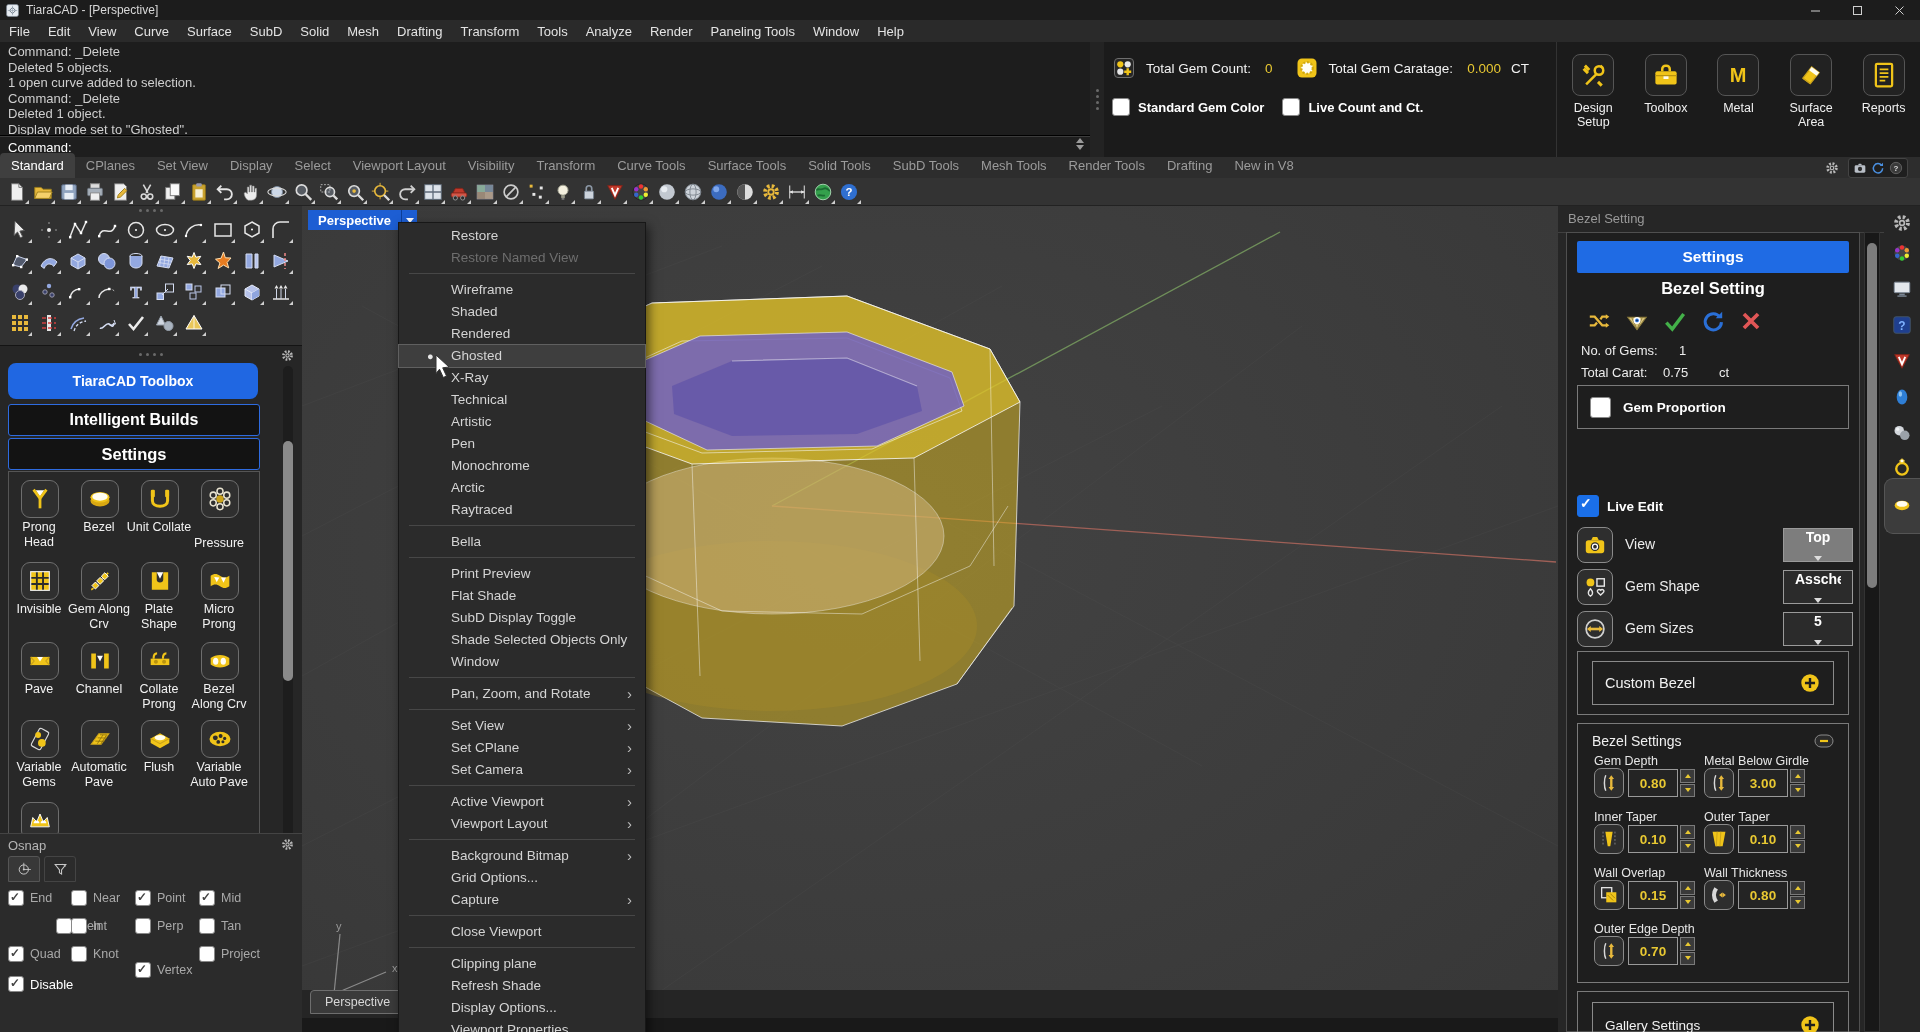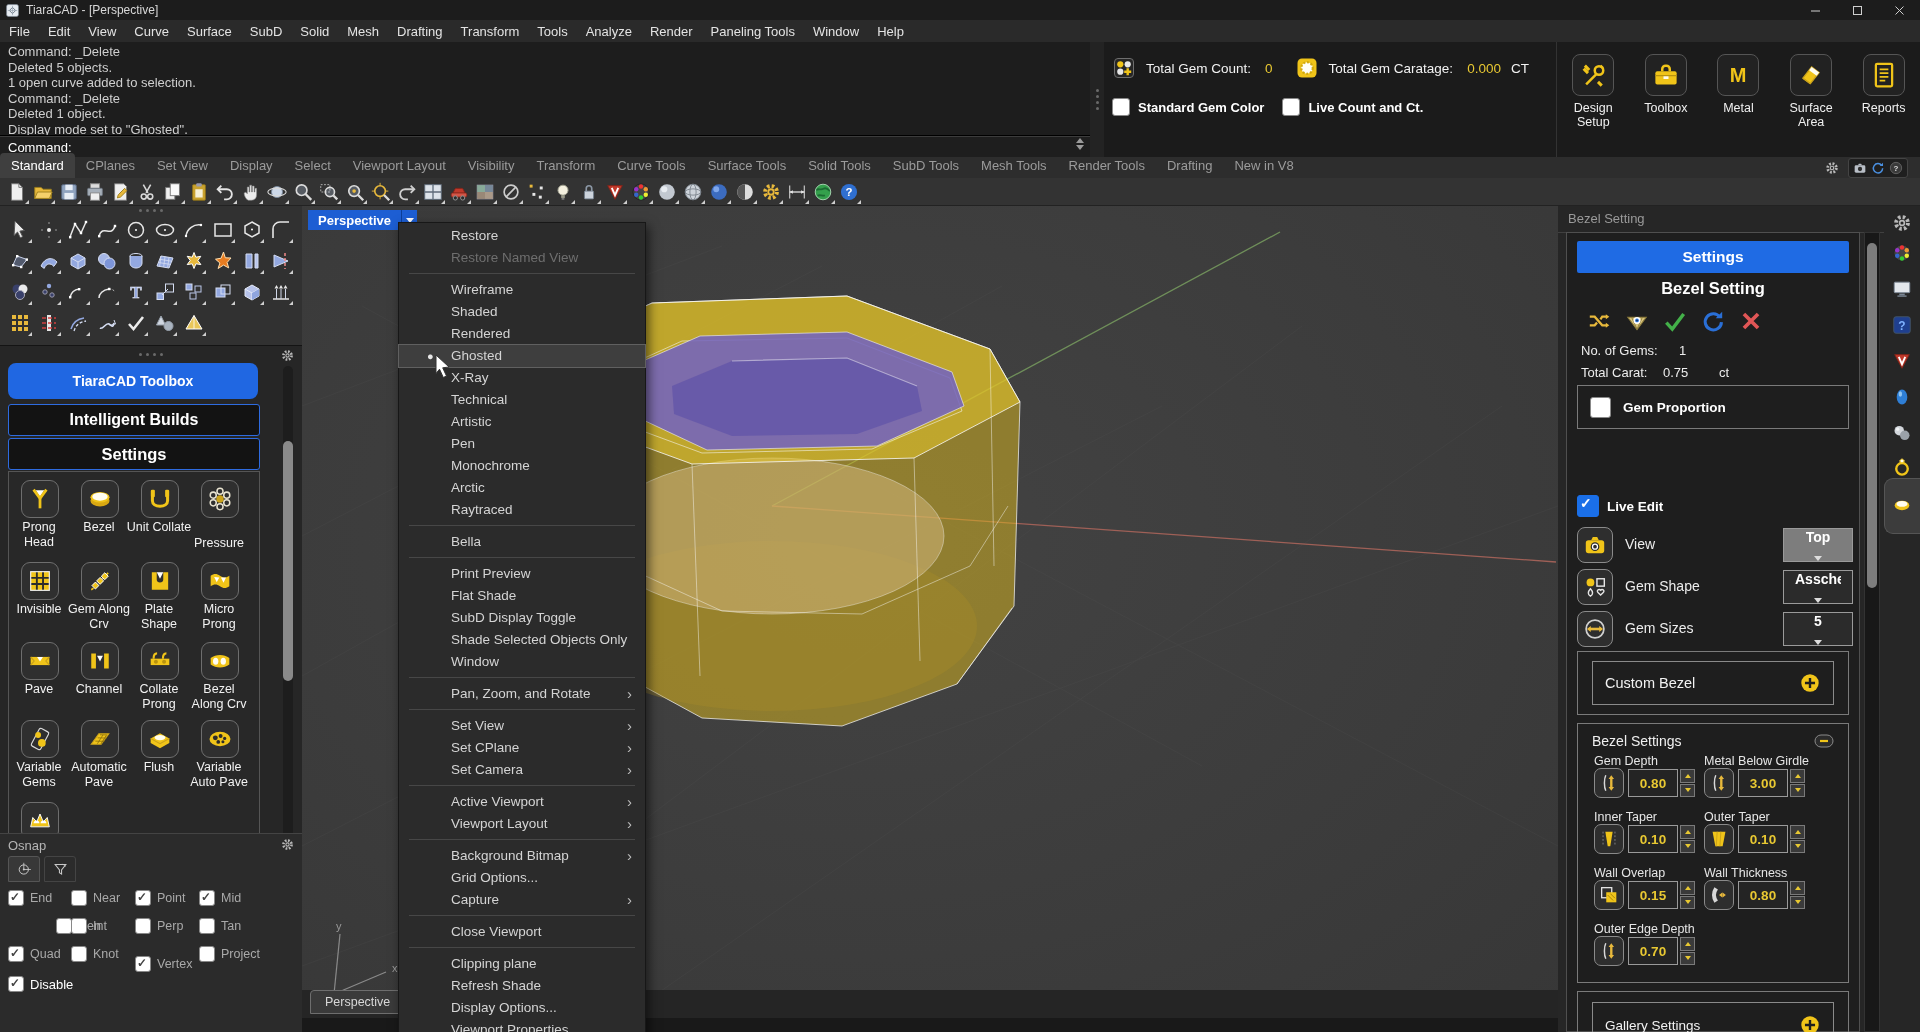--- a/index.html
+++ b/index.html
@@ -1051,21 +1051,21 @@
             <span class="oslabel">Tan</span>
           </div>
           <div class="ositem" style="left: 8px; top: 112px;">
             <span class="cb checked"></span>
             <span class="oslabel">Quad</span>
           </div>
           <div class="ositem" style="left: 71px; top: 112px;">
             <span class="cb"></span>
             <span class="oslabel">Knot</span>
           </div>
-          <div class="ositem" style="left: 135px; top: 122px;">
+          <div class="ositem" style="left: 135px; top: 128px;">
             <span class="cb checked"></span>
             <span class="oslabel">Vertex</span>
           </div>
           <div class="ositem" style="left: 199px; top: 112px;">
             <span class="cb"></span>
             <span class="oslabel">Project</span>
           </div>
         </div>
       <div class="ositem" style="left:8px;top:142px;">
         <span class="cb checked"></span>

